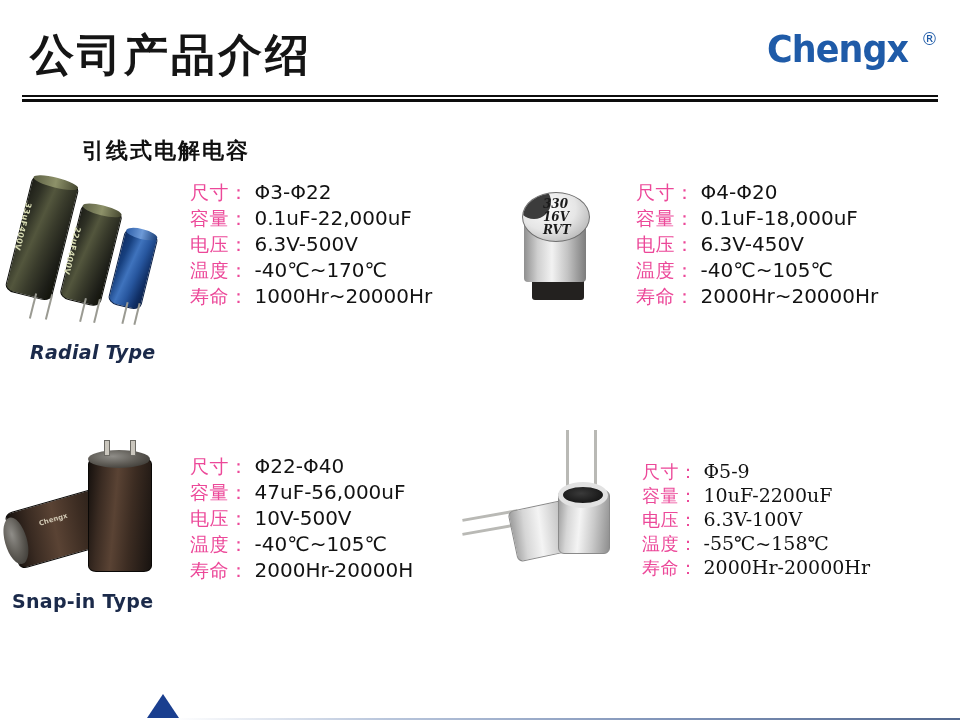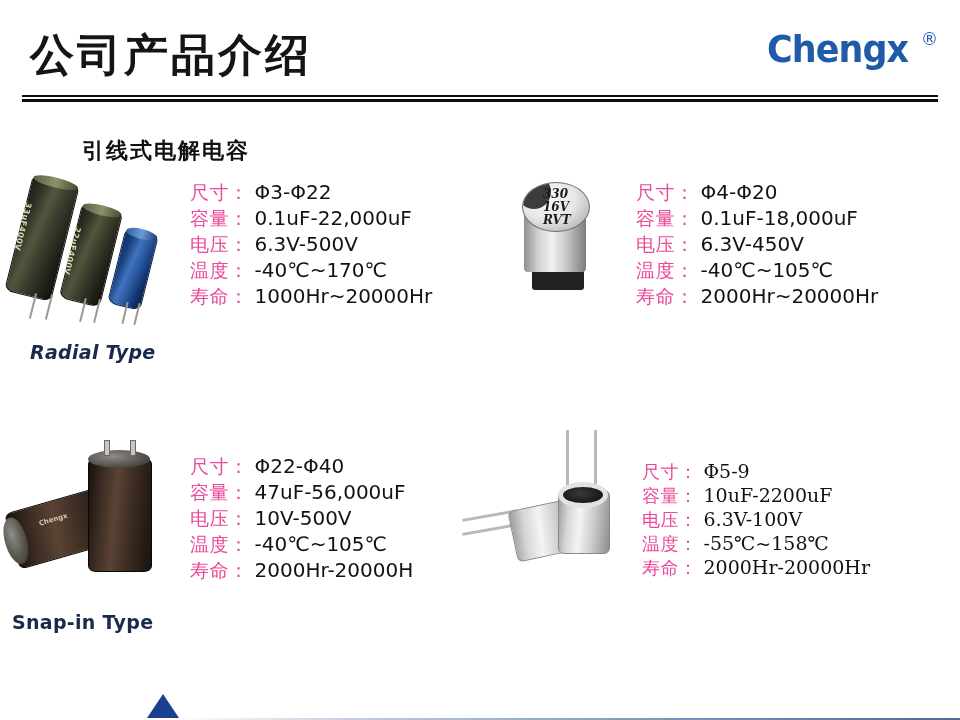--- a/index.html
+++ b/index.html
@@ -356,21 +356,21 @@
       <tr>
         <td class="spec-label">寿命：</td>
         <td class="spec-value">1000Hr~20000Hr</td>
       </tr>
     </tbody>
       </table>
   </div>
 
   <div class="section" style="left:528px; top:136px; width:400px; height:230px;">
 
-    <div class="photo" style="left:-18px; top:40px; width:120px; height:130px;">
+    <div class="photo" style="left:-18px; top:50px; width:120px; height:130px;">
       <div class="smd-base" style="left:22px; top:88px; width:52px; height:26px;"></div>
       <div class="smd-can" style="left:14px; top:26px; width:62px; height:70px;"></div>
       <div class="smd-top" style="left:12px; top:6px; width:66px; height:48px;">
         <div class="smd-notch"></div>
         <div class="smd-text" style="left:20px; top:5px;">
           <div>330</div>
           <div>16V</div>
           <div>RVT</div>
         </div>
       </div>
@@ -413,21 +413,21 @@
 
       <div class="snap-can" style="left:78px; top:14px; width:62px; height:112px;">
         <div class="snap-print" style="left:8px; top:18px;"></div>
         <div class="snap-print" style="left:8px; top:58px;"></div>
       </div>
       <div class="snap-top" style="left:78px; top:6px; width:62px; height:18px;"></div>
       <div class="snap-pin" style="left:94px; top:-4px; height:14px;"></div>
       <div class="snap-pin" style="left:120px; top:-4px; height:14px;"></div>
     </div>
 
-    <div class="photo-caption" style="left:-70px; top:213px;">Snap-in Type</div>
+    <div class="photo-caption" style="left:-70px; top:192px;">Snap-in Type</div>
 
     <table class="spec-table" style="left:108px; top:56px;">
       <tbody>
           <tr>
         <td class="spec-label">尺寸：</td>
         <td class="spec-value">Φ22-Φ40</td>
       </tr>
       <tr>
         <td class="spec-label">容量：</td>
         <td class="spec-value">47uF-56,000uF</td>

